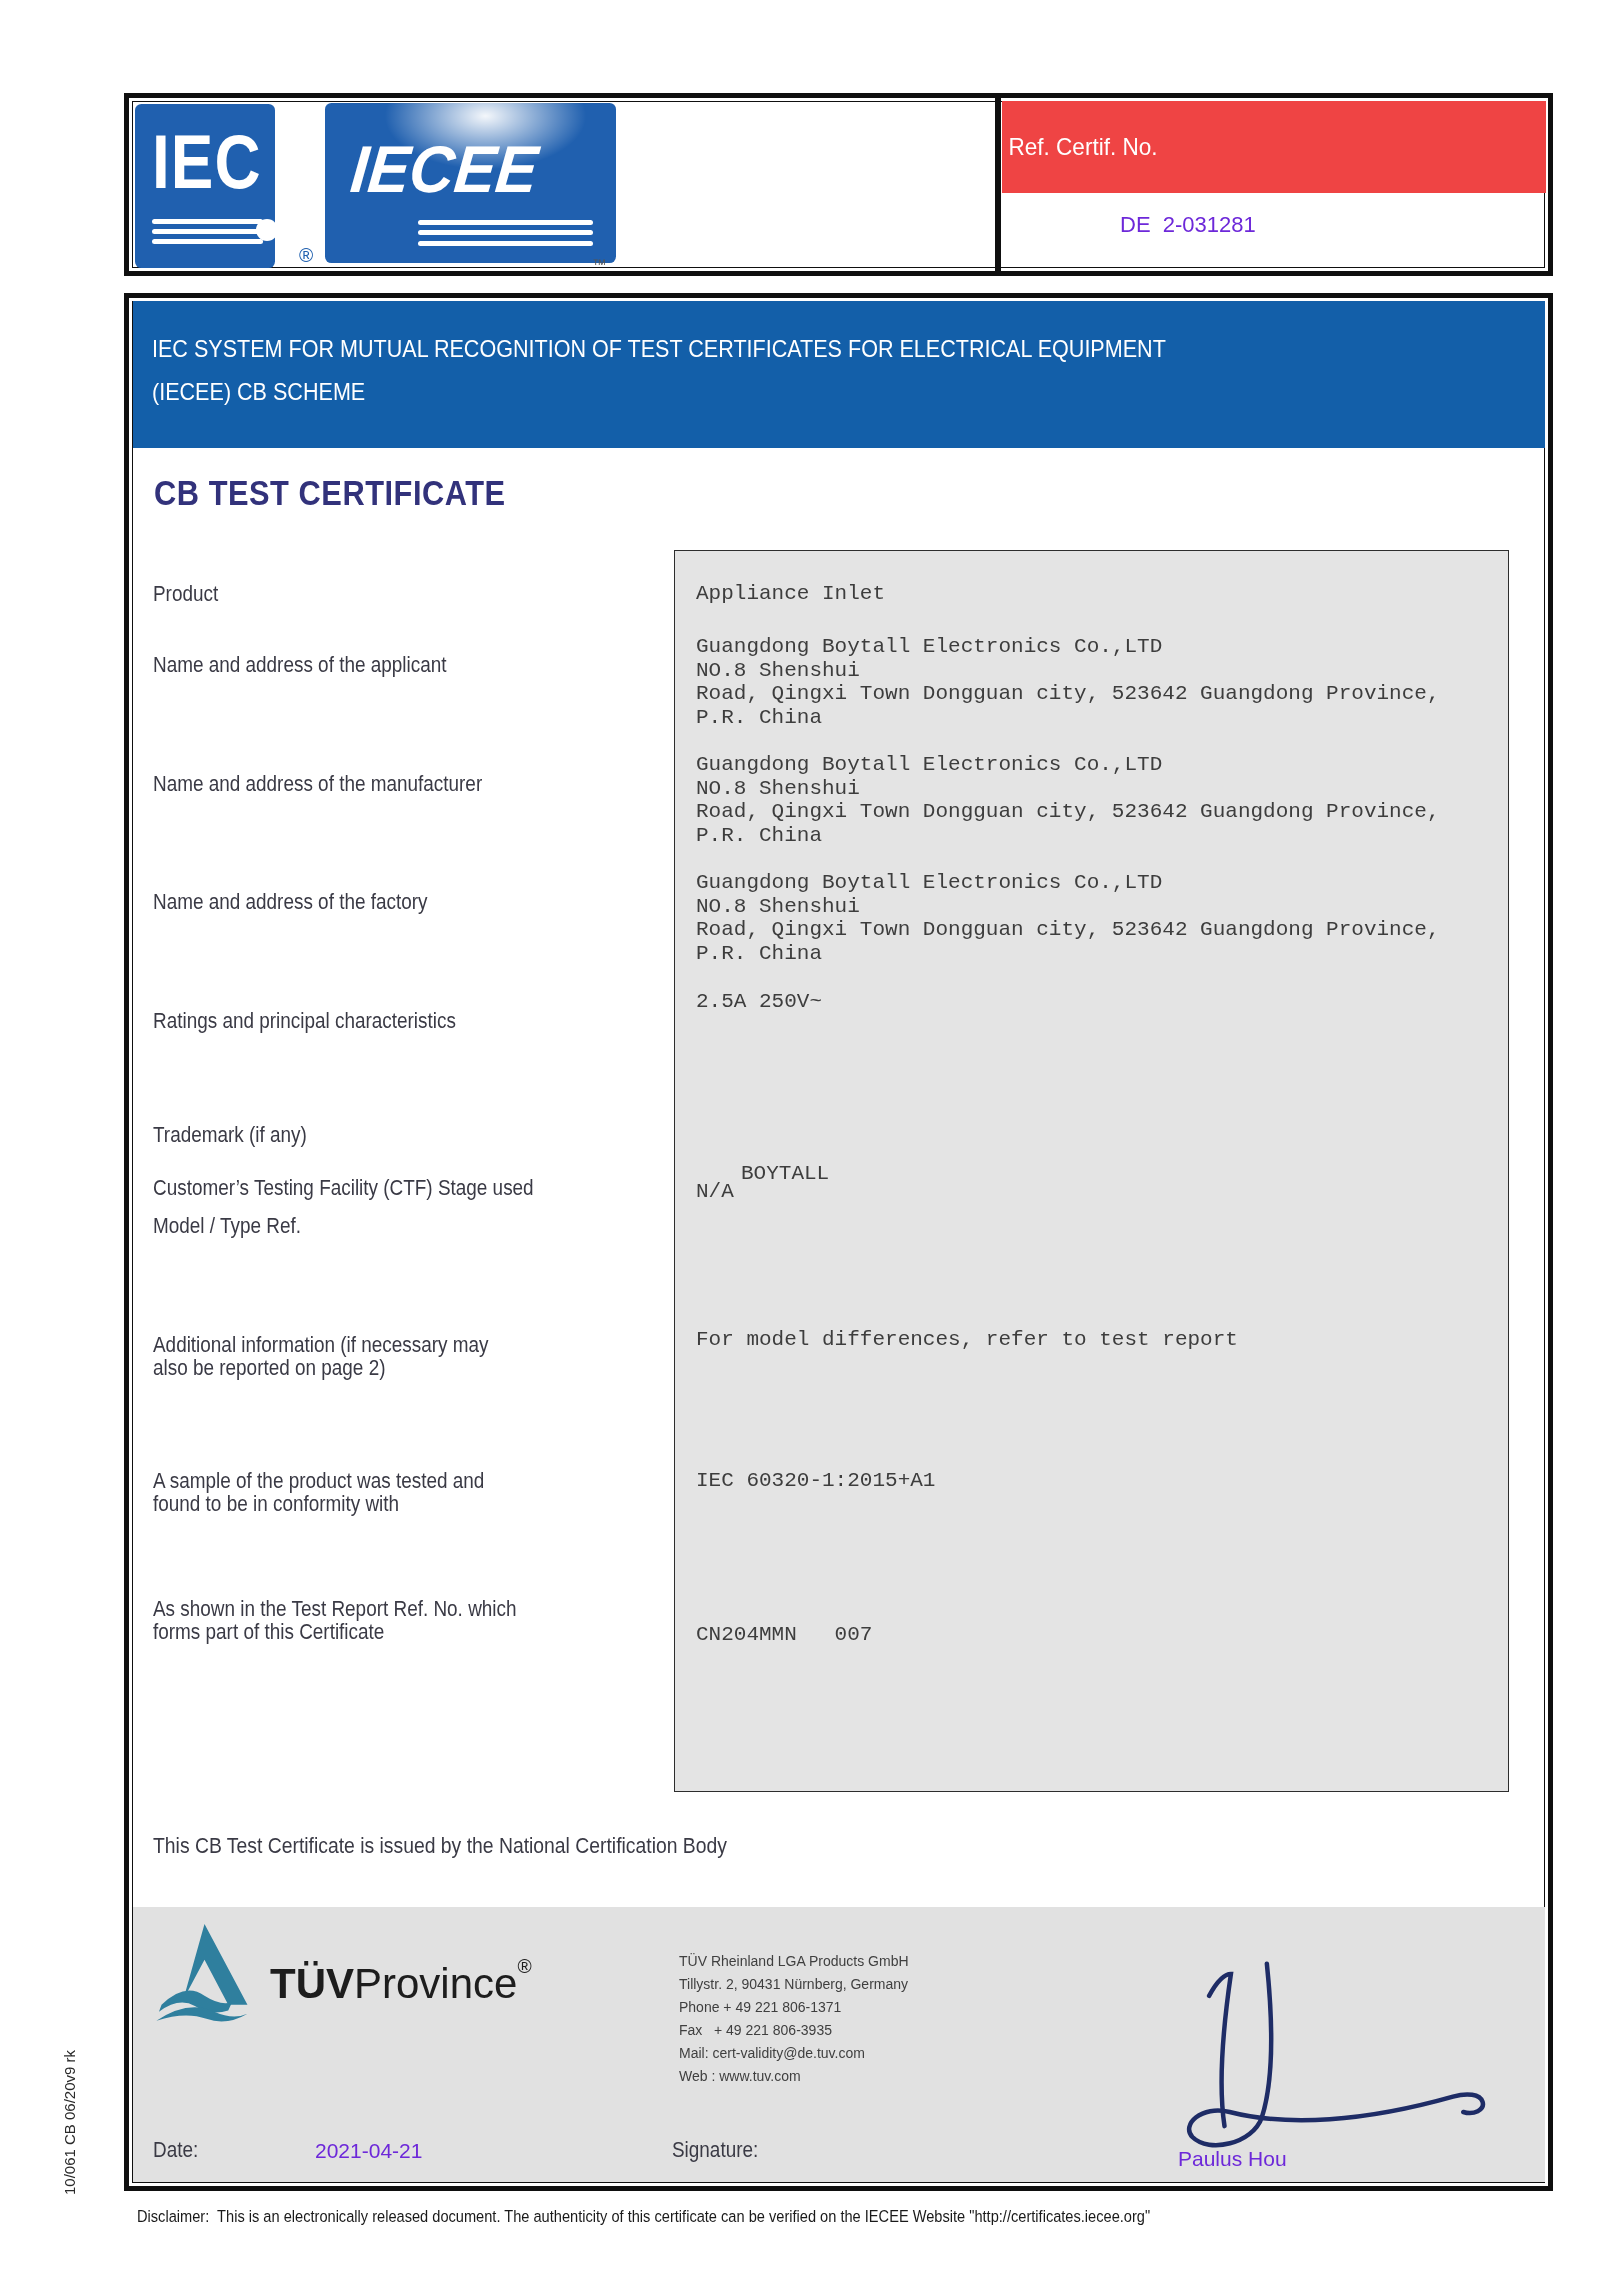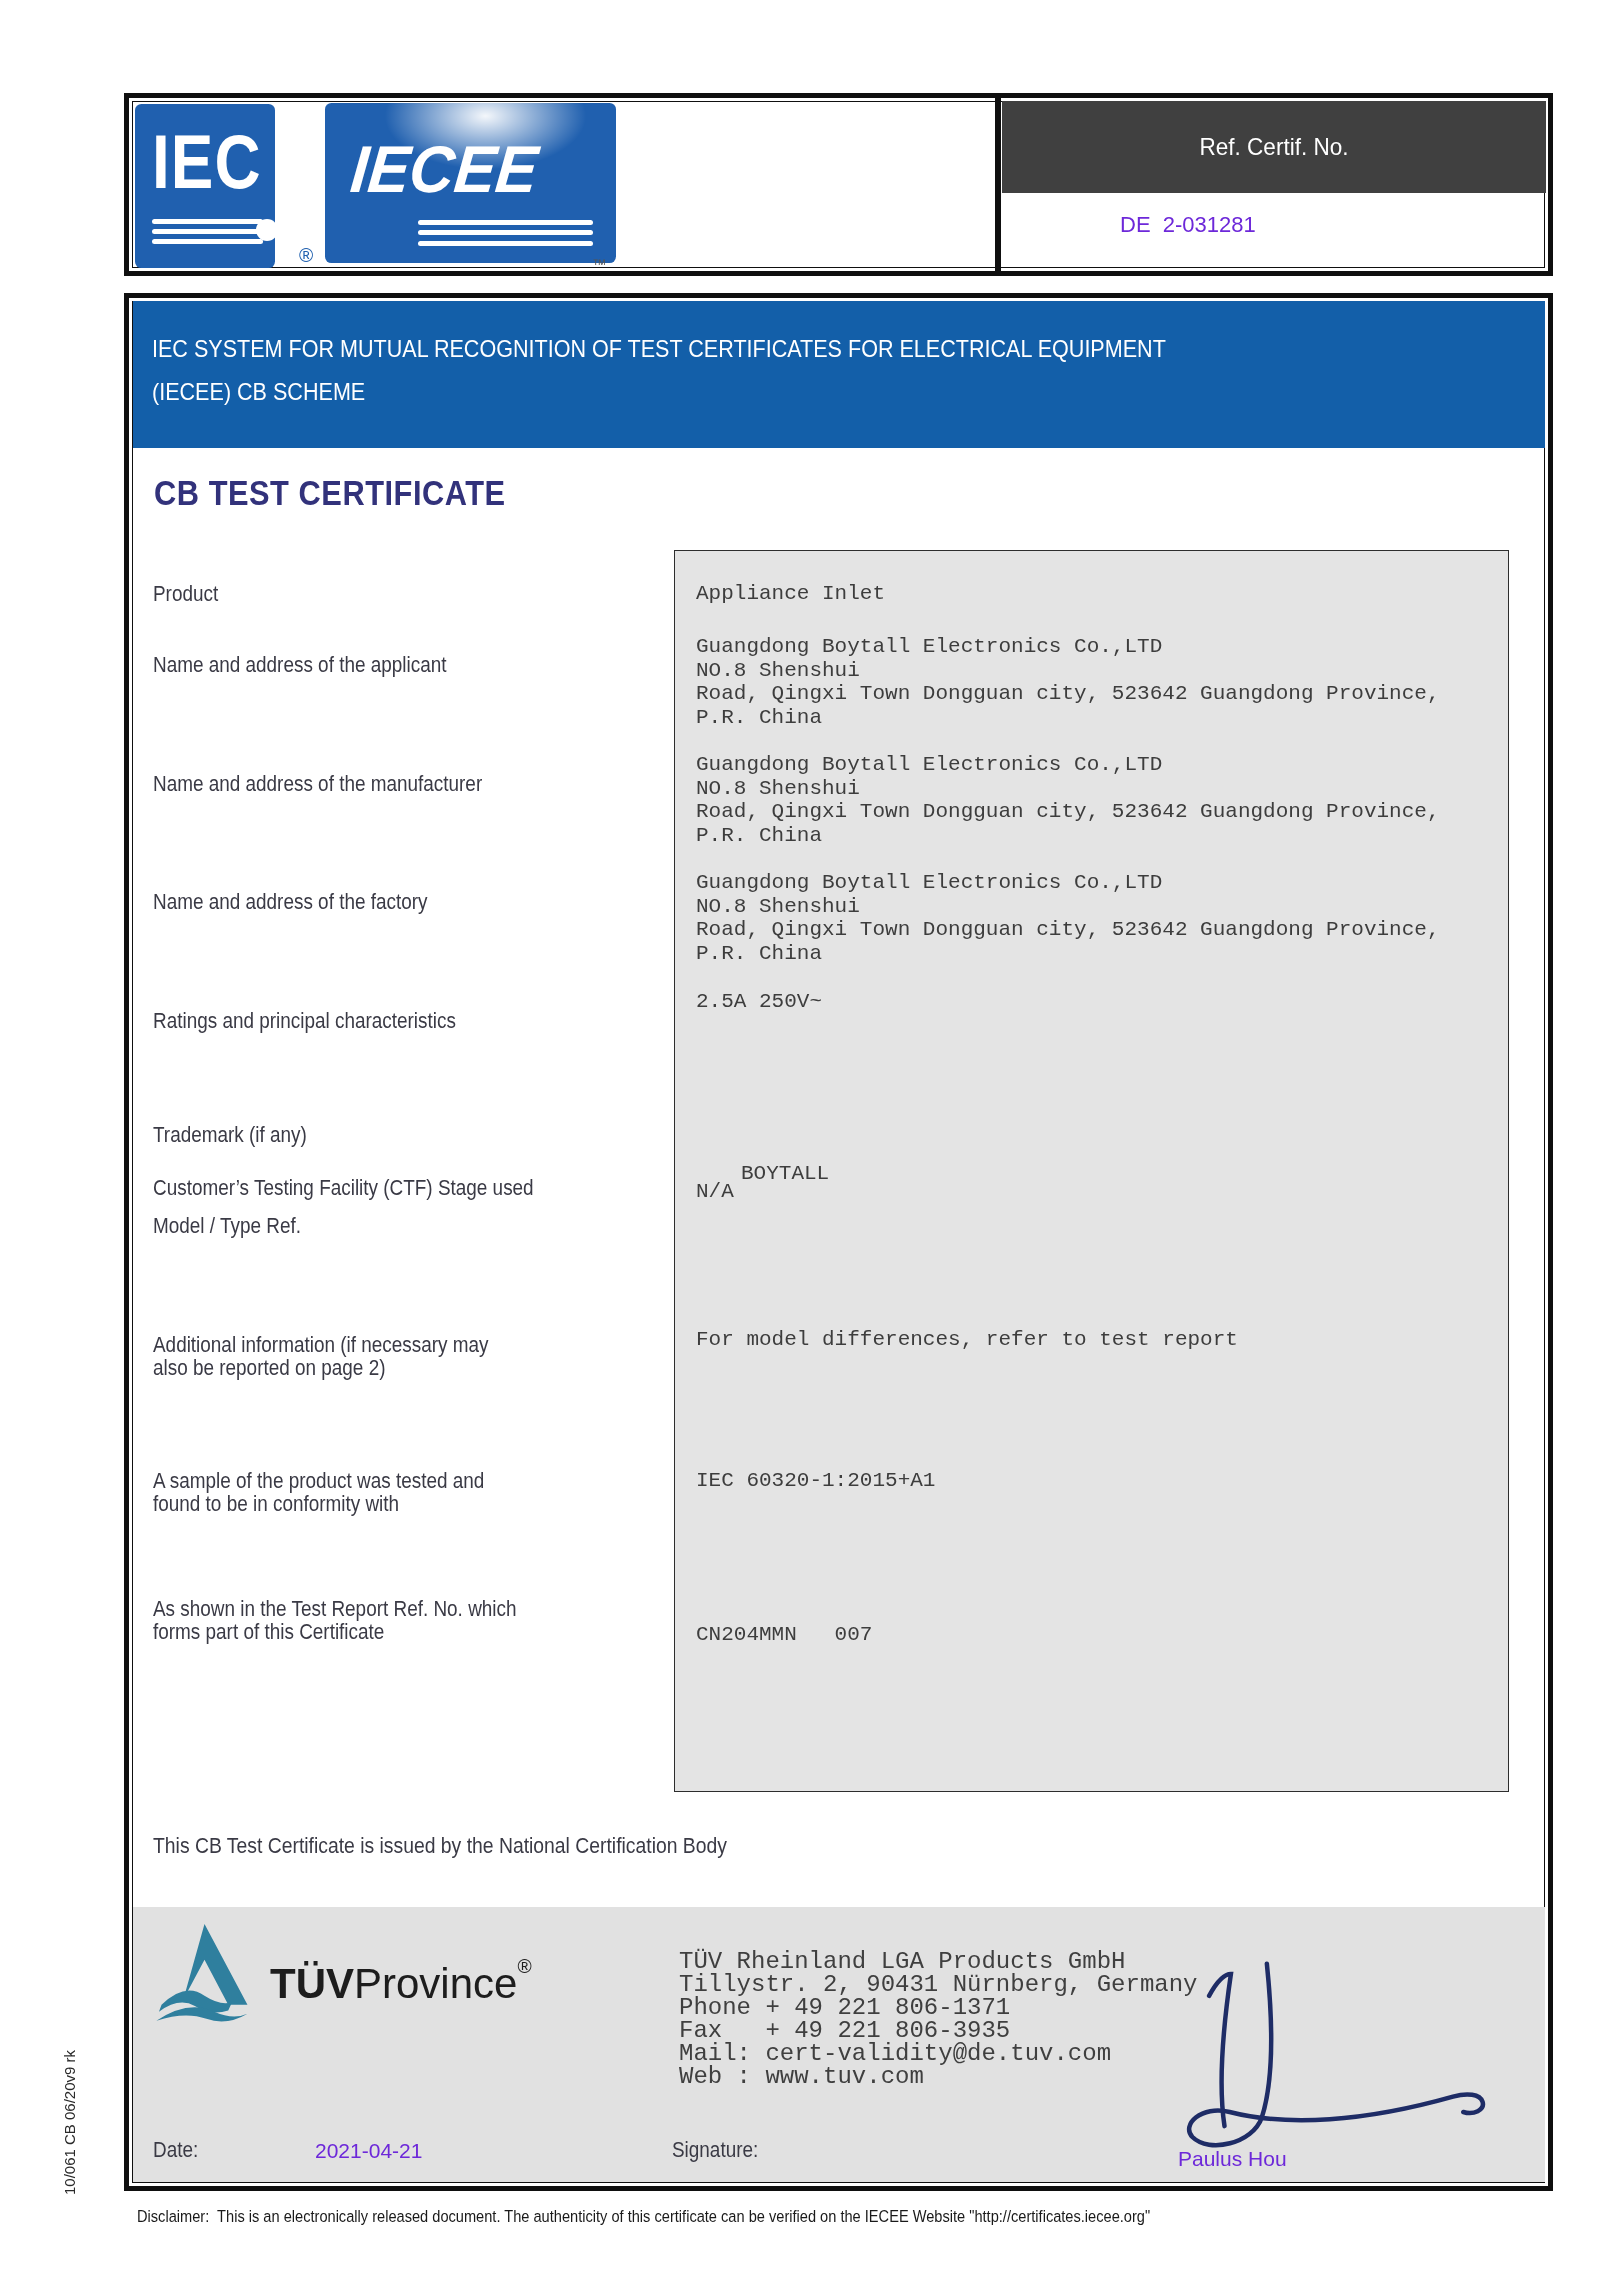--- a/index.html
+++ b/index.html
@@ -17,41 +17,41 @@
             font-size:66px;transform:scaleX(.94) skewX(-6deg);transform-origin:left top;}
   .logo-line{position:absolute;background:#fff;height:5.1px;border-radius:2.6px;}
   .logo-dot{position:absolute;background:#fff;border-radius:50%;width:22px;height:22px;}
   .iecee-glow{position:absolute;left:51px;top:-45px;width:219px;height:116px;
               background:radial-gradient(ellipse at center,rgba(255,255,255,.95),rgba(255,255,255,0) 65%);}
   .iecee-swoosh{position:absolute;left:97px;top:39px;width:245px;height:245px;border-radius:50%;
               border:10.3px solid transparent;border-right:10.3px solid rgba(255,255,255,.75);
               transform:rotate(32deg);}
   .mark{position:absolute;font-size:19.3px;color:#2060af;}
   .tm{font-size:14px;color:#555;}
-  .ref-band{position:absolute;background:#404040;color:#fff;display:flex;align-items:center;justify-content:center;}
+  .ref-band{position:absolute;background:#ef4444;color:#fff;display:flex;align-items:center;}
   .ref-band span{font-size:24.5px;transform:scaleX(.92);}
   
   .banner{position:absolute;background:#135fa9;text-decoration:underline;}
   .banner-text{position:absolute;left:19.3px;top:26px;color:#fff;font-size:24.5px;line-height:43px;
                white-space:pre;transform:scaleX(.88);transform-origin:left top;}
   .doc-title{position:absolute;color:#32327b;font-weight:bold;font-size:35px;letter-spacing:0.6px;
              transform:scaleX(.88);transform-origin:left top;}
   
   .lbl{position:absolute;left:153px;color:#3a3a45;font-size:22px;line-height:23px;white-space:pre;
        transform:scaleX(.86);transform-origin:left top;}
   .val{position:absolute;left:696px;color:#3d3d3d;font-family:"Liberation Mono",monospace;
        font-size:21px;line-height:23.5px;white-space:pre;}
   .graybox{position:absolute;background:#e4e4e4;border:1.9px solid #2d2d2d;box-sizing:border-box;
            box-shadow:-1.9px -1.9px 0 rgba(255,255,255,.9);}
   
   .footer-band{position:absolute;background:#e1e1e1;}
   .brand{position:absolute;color:#1d1d1d;font-size:42px;}
   .brand b{font-weight:bold;}
   .brand sup{font-size:19.3px;vertical-align:24.5px;}
-  .addr{position:absolute;color:#3f3f3f;font-family:Liberation Mono, monospace;font-size:24px;
+  .addr{position:absolute;color:#3f3f3f;font-family:Liberation Sans, sans-serif;font-size:14px;
         line-height:23px;white-space:pre;}
   .mono-sm{position:absolute;color:#6d28d9;font-family:Liberation Sans, sans-serif;font-size:21px;white-space:pre;}
   .disclaimer{position:absolute;color:#1a1a1a;font-size:17.4px;transform:scaleX(.84);transform-origin:left top;white-space:pre;}
   .sidecode{position:absolute;color:#2a2a2a;font-size:15px;white-space:nowrap;
             transform:rotate(-90deg);transform-origin:center center;width:148px;text-align:center;}
 </style>
 </head>
 <body>
 
 <div id="page">

